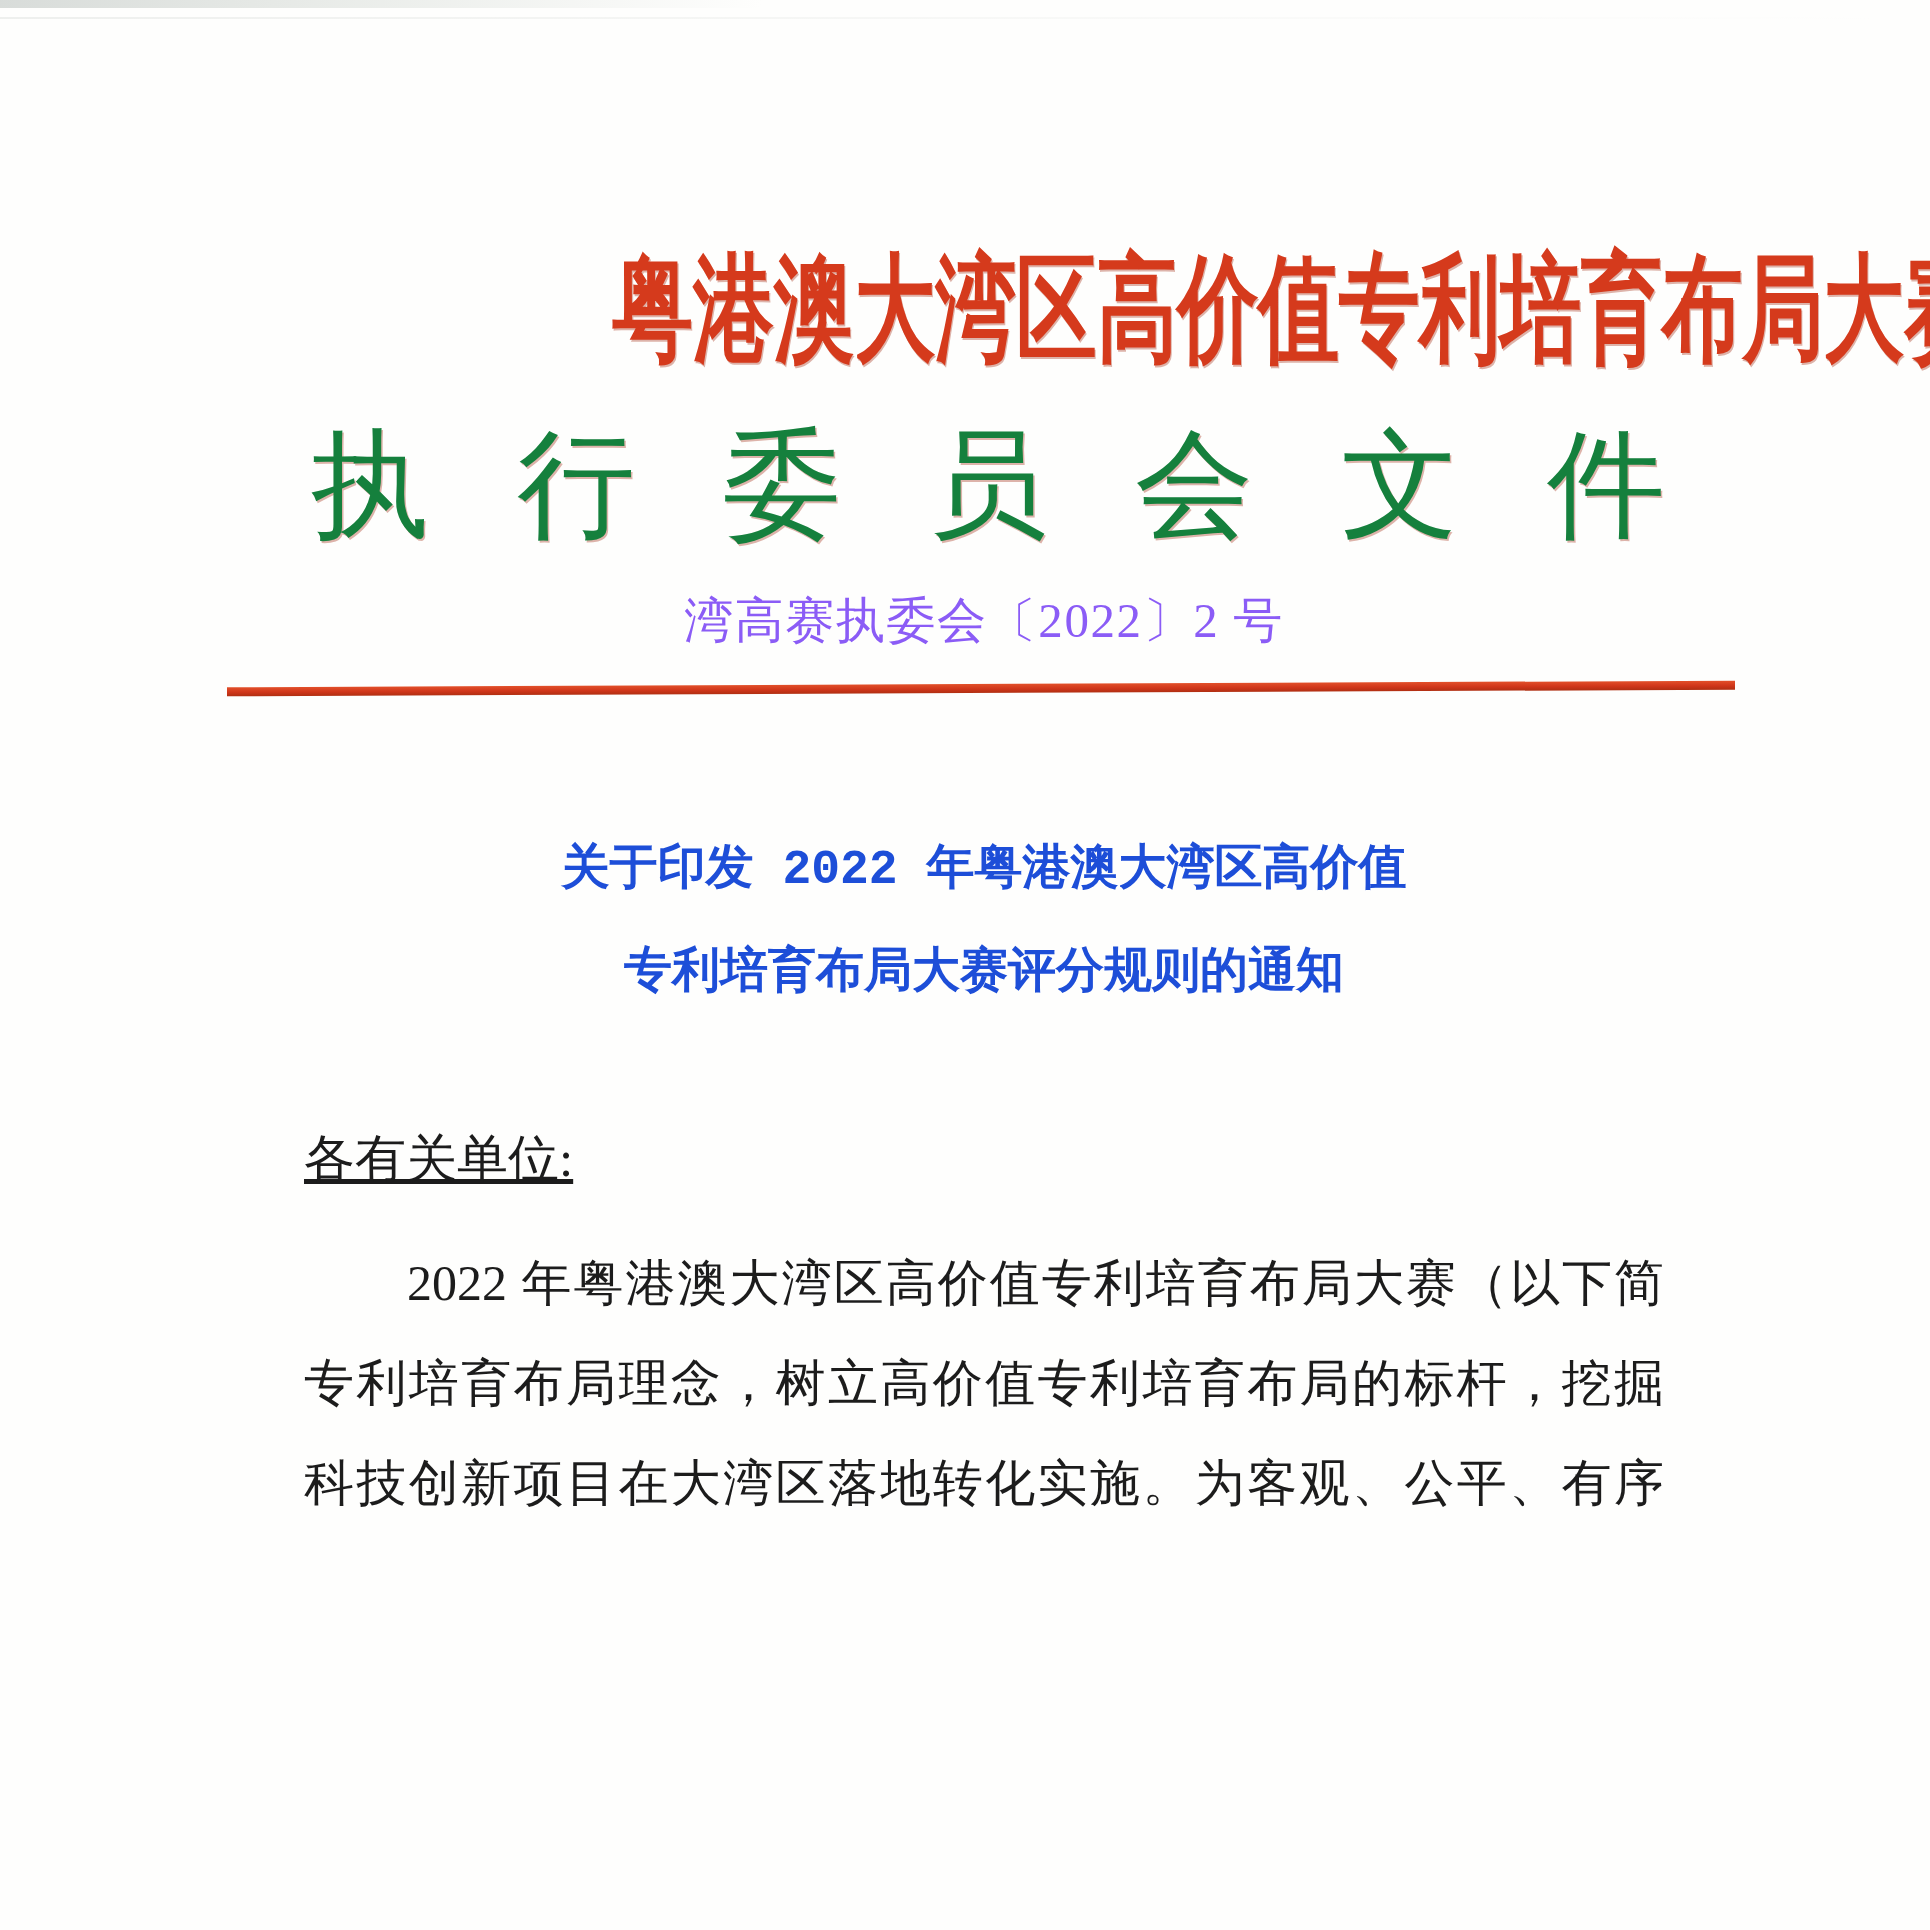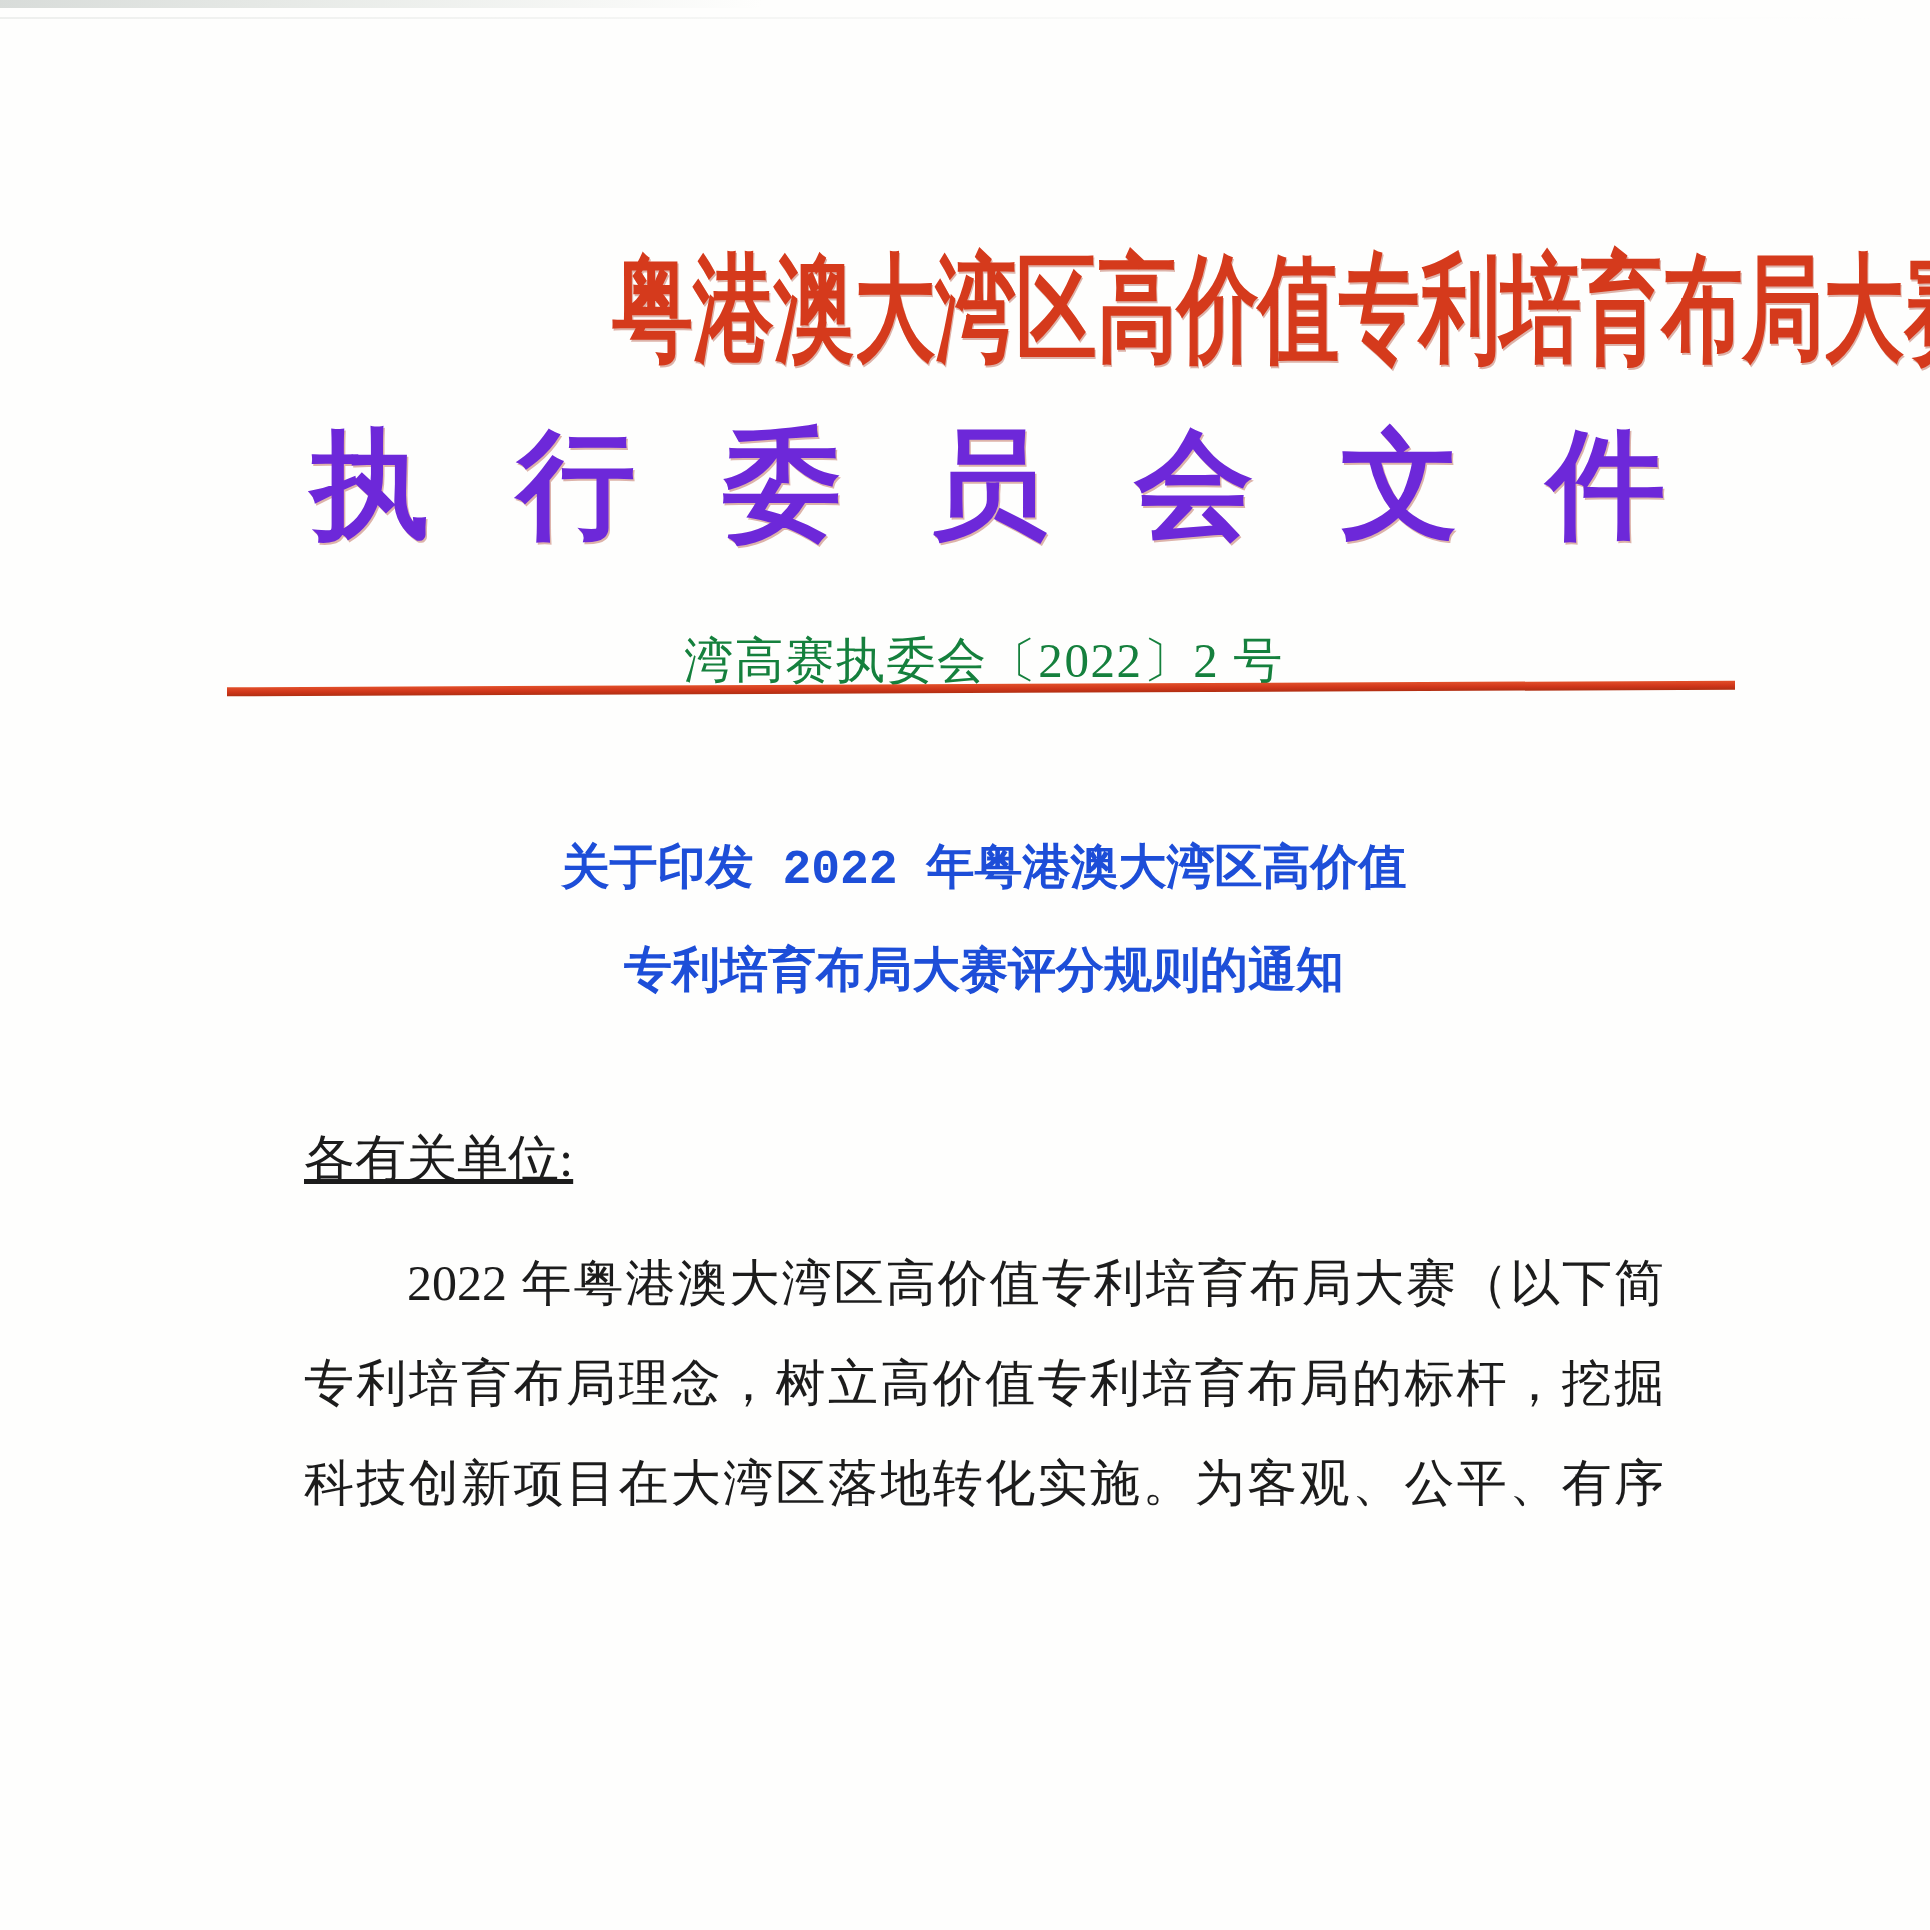--- a/index.html
+++ b/index.html
@@ -42,38 +42,37 @@
   .red-title-1 .squeeze {
     display: inline-block;
     transform: scaleX(0.69);
     transform-origin: 50% 50%;
   }
   .red-title-2 {
     position: absolute;
     top: 424px; left: 311px; width: 1354px;
     font-size: 118px;
     line-height: 123px;
-    font-weight: 700;
-    color: #6d28d9;
+    font-weight: 400;
+    color: #15803d;
     text-shadow: 1.6px 1.6px 0 rgba(160,40,15,.35);
     text-align: justify;
     text-align-last: justify;
     text-justify: inter-character;
   }
 
   .doc-number {
     position: absolute;
     top: 592px; left: 304px; width: 1360px;
     text-align: center;
     font-size: 49px;
     line-height: 58px;
-    color: #15803d;
+    color: #8b5cf6;
     letter-spacing: 1.6px;
     white-space: nowrap;
-    margin-top: 40px;
   }
 
   .red-divider {
     position: absolute;
     top: 684px; left: 227px;
     width: 1508px; height: 8.6px;
     background: linear-gradient(to bottom, #e2502a 0%, #d0361a 55%, #b02f12 100%);
     transform: rotate(-0.25deg);
   }
 

